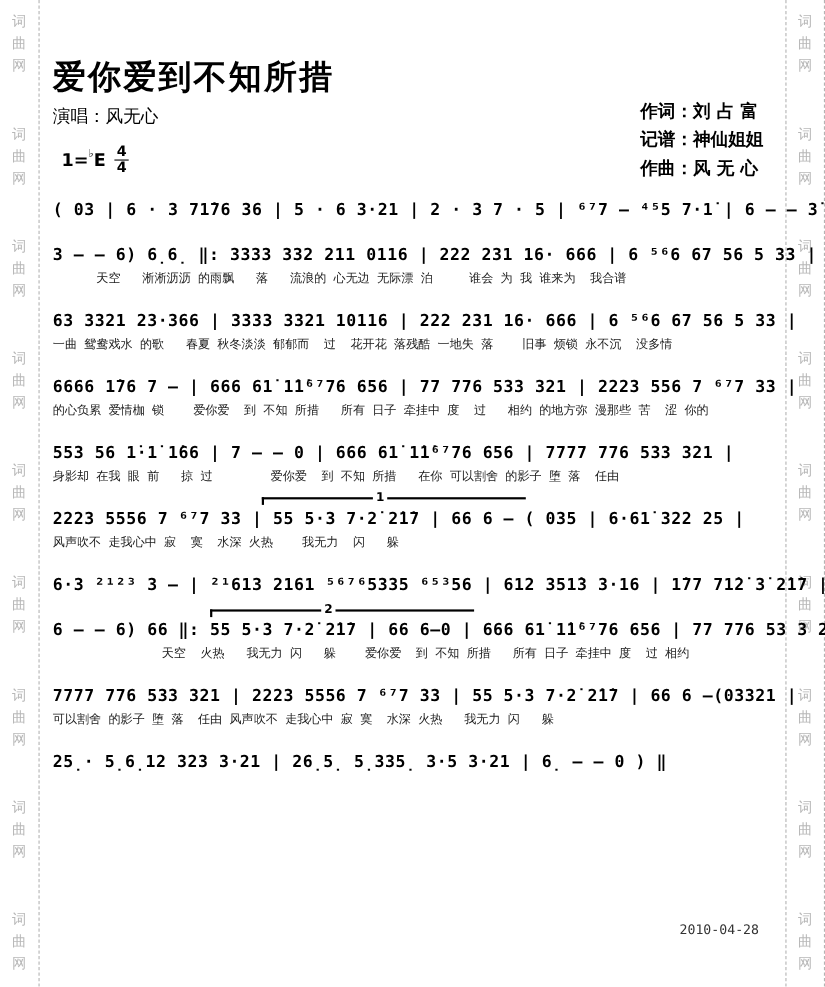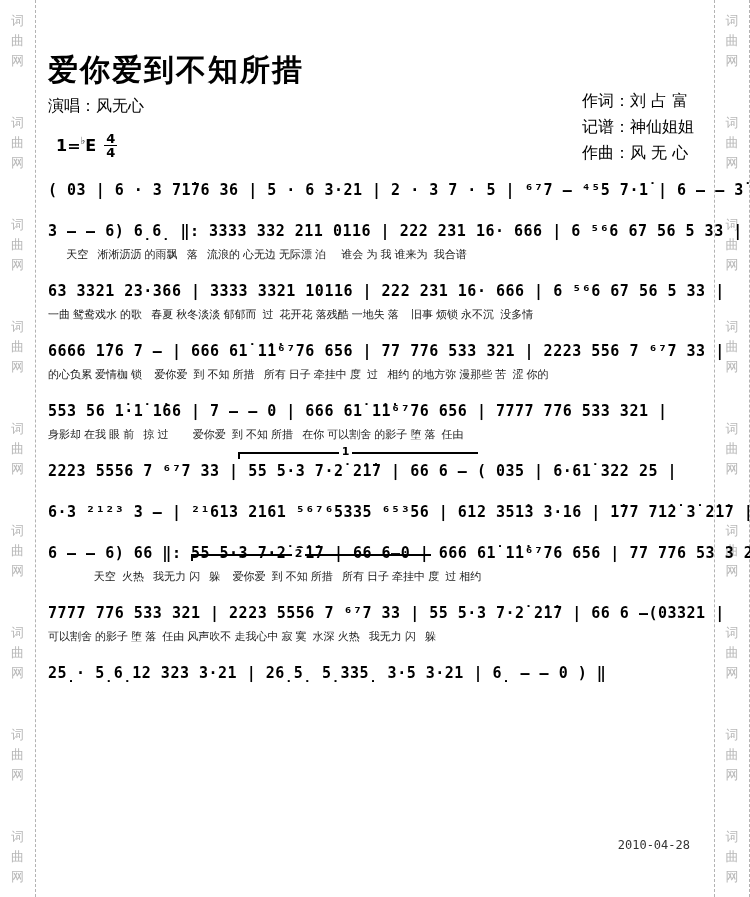--- a/index.html
+++ b/index.html
@@ -11,35 +11,35 @@
   .wm-left{left:0;border-right:1px dashed #b3b3b3;}
   .wm-right{right:0;border-left:1px dashed #b3b3b3;border-right:1px dashed #b3b3b3;}
   .wm-group{display:flex;flex-direction:column;gap:7px;align-items:center;}
   .wm-char{font-size:13px;color:#b8b8b8;line-height:13px;}
   
   .header{position:absolute;left:48px;right:48px;top:0;height:178px;}
   .title{position:absolute;left:0;right:0;top:50px;font-size:30px;
          font-weight:bold;letter-spacing:2px;}
   .subtitle{position:absolute;left:0;right:0;top:96px;text-align:left;font-size:16px;
             font-weight:normal;}
-  .credits{position:absolute;right:8px;top:88px;font-size:16px;font-weight:normal;
+  .credits{position:absolute;right:8px;top:88px;font-size:16px;font-weight:bold;
            line-height:26px;text-align:left;}
   .keysig{position:absolute;left:8px;top:132px;font-size:16px;font-weight:bold;
           display:flex;align-items:center;}
   .keysig .flat{font-size:10px;vertical-align:super;position:relative;top:-5px;}
   .frac{display:inline-flex;flex-direction:column;align-items:center;font-size:13px;
         font-weight:bold;line-height:13px;margin-left:8px;}
   .frac .top{border-bottom:1.5px solid #000;padding:0 2px;}
   .frac .bot{padding:0 2px;}
   
   .score{position:absolute;left:48px;right:30px;top:178px;}
   .line{margin-bottom:17px;}
   .notes{font-family:"DejaVu Sans Mono",monospace;font-weight:bold;font-size:15px;
          line-height:24px;white-space:pre;letter-spacing:0.5px;color:#000;}
-  .lyrics{font-family:Liberation Sans, sans-serif;font-size:11px;line-height:16px;
+  .lyrics{font-family:Liberation Mono, monospace;font-size:11px;line-height:16px;
           white-space:pre;margin-top:3px;color:#1a1a1a;}
   
   .volta{position:absolute;border-top:2px solid #000;height:7px;}
   .volta::before{content:"";position:absolute;left:0;top:-2px;width:2px;height:7px;background:#000;}
   .volta-label{position:absolute;top:-8px;left:42%;background:#fff;padding:0 3px;
                font-size:11px;font-weight:bold;line-height:12px;}
   
   .date{position:absolute;right:60px;top:838px;font-size:12px;color:#333;
         font-family:"DejaVu Sans Mono",monospace;}
 </style>
@@ -177,20 +177,21 @@
       <div class="line">
         <div class="notes">6666 1̇76 7 – | 666 61̇ 1̇1̇⁶⁷76 656 | 77 776 533 321 | 2223 556 7 ⁶⁷7 33 |</div>
         <div class="lyrics">的心负累 爱情枷 锁    爱你爱  到 不知 所措   所有 日子 牵挂中 度  过   相约 的地方弥 漫那些 苦  涩 你的</div>
       </div>
       <div class="line">
         <div class="notes">553 56 1̇·1̇ 1̇66 | 7 – – 0 | 666 61̇ 1̇1̇⁶⁷76 656 | 7777 776 533 321 |</div>
         <div class="lyrics">身影却 在我 眼 前   掠 过        爱你爱  到 不知 所措   在你 可以割舍 的影子 堕 落  任由</div>
       </div>
       <div class="line">
         <div class="notes">2223 5556 7 ⁶⁷7 33 | 55 5·3 7·2̇ 2̇1̇7 | 66 6 – ( 035 | 6·61̇ 322 25 |</div>
+        <div class="lyrics">风声吹不 走我心中 寂  寞  水深 火热    我无力  闪   躲</div>
       </div>
       <div class="line">
         <div class="notes">6·3 ²¹²³ 3 – | ²¹613 2161 ⁵⁶⁷⁶5335 ⁶⁵³56 | 612 351̇3 3·16 | 1̇77 71̇2̇ 3̇ 2̇1̇7 |</div>
       </div>
       <div class="line">
         <div class="notes">6 – – 6) 66 ‖: 55 5·3 7·2̇ 2̇1̇7 | 66 6–0 | 666 61̇ 1̇1̇⁶⁷76 656 | 77 776 53 3 21 |</div>
         <div class="lyrics">               天空  火热   我无力 闪   躲    爱你爱  到 不知 所措   所有 日子 牵挂中 度  过 相约</div>
       </div>
       <div class="line">
       </div>

